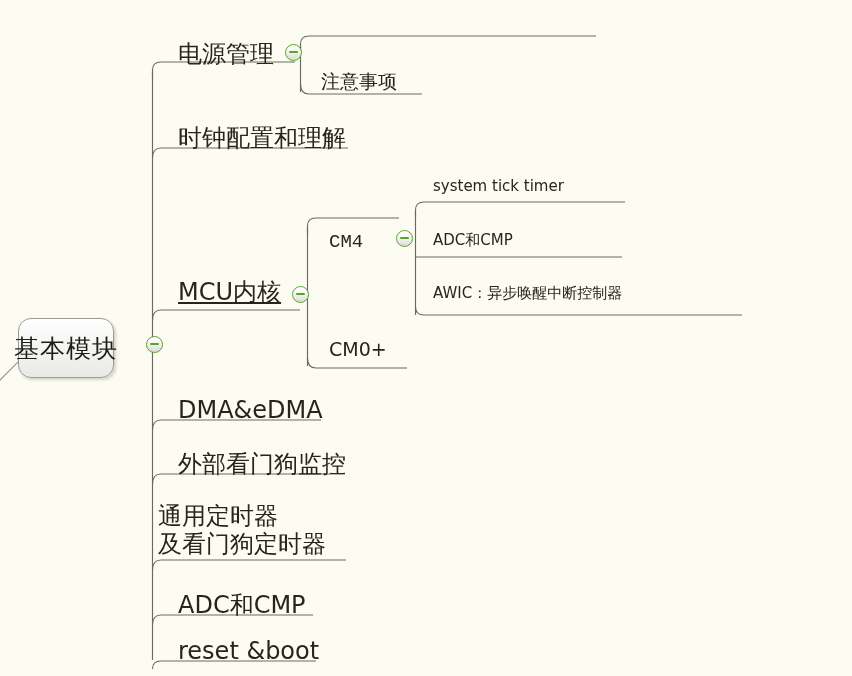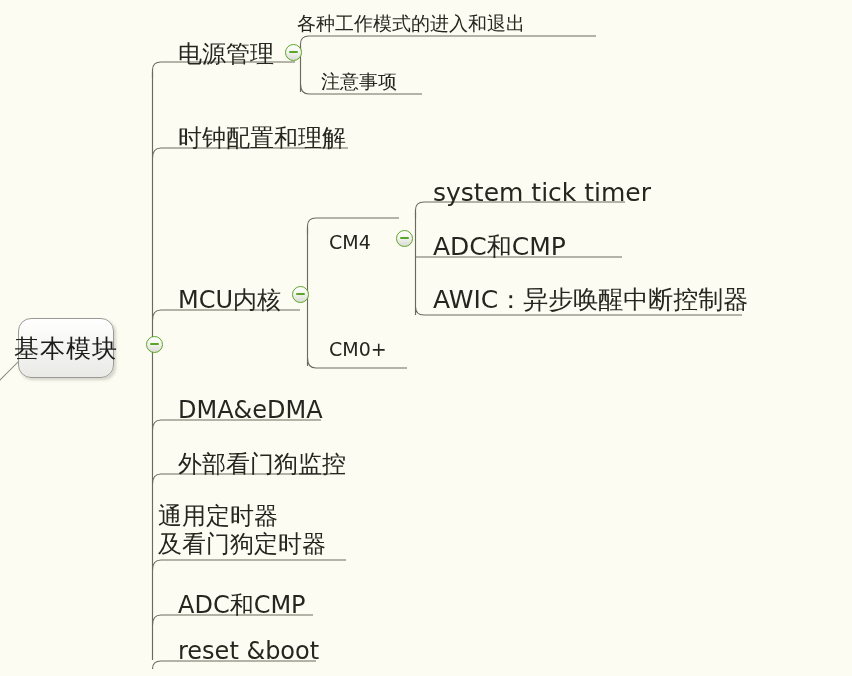--- a/index.html
+++ b/index.html
@@ -61,21 +61,21 @@
 
   
   .topic {
     position: absolute;
     color: #26251f;
     white-space: pre;
     line-height: 1.18;
   }
   .topic.l1 { font-size: 24px; }
   .topic.l2 { font-size: 19px; }
-  .topic.l3 { font-size: 25px; }
+  .topic.l3 { font-size: 15px; }
   .topic.center { text-align: left; }
 
   
   .toggle {
     position: absolute;
     width: 17px;
     height: 17px;
     border: 1.5px solid #5aa528;
     border-radius: 50%;
     background: linear-gradient(to bottom, #ffffff 0%, #f4f4f0 45%, #dcdcd6 100%);
@@ -129,39 +129,38 @@
   <div class="root-node">
     <span class="root-label">基本模块</span>
   </div>
   <div class="toggle" style="left:146px; top:336px;"></div>
 
   <div class="topic l1" style="left:178px; top:40px;">电源管理</div>
   <div class="toggle" style="left:285px; top:44px;"></div>
 
   <div class="topic l1" style="left:178px; top:124px;">时钟配置和理解</div>
 
-  <div class="topic l1" style="left:178px; top:286px;">MCU内核</div>
+  <div class="topic l1" style="left:178px; top:278px;text-decoration:underline;">MCU内核</div>
   <div class="toggle" style="left:292px; top:286px;"></div>
 
   <div class="topic l1" style="left:178px; top:450px;">外部看门狗监控</div>
 
   <div class="topic l1" style="left:178px; top:396px;">DMA&amp;eDMA</div>
 
   <div class="topic l1 center" style="left:158px; top:502px; width:190px;">通用定时器
 及看门狗定时器</div>
 
   <div class="topic l1" style="left:178px; top:591px;text-align:center;">ADC和CMP</div>
 
   <div class="topic l1" style="left:178px; top:637px;">reset &amp;boot</div>
 
-  <div class="topic l2" style="left:297px; top:12px;">各种工作模式的进入和退出</div>
 
   <div class="topic l2" style="left:321px; top:70px;">注意事项</div>
 
-  <div class="topic l2" style="left:329px; top:231px;">CM4</div>
+  <div class="topic l2" style="left:329px; top:231px;font-family:Liberation Mono, monospace;">CM4</div>
   <div class="toggle" style="left:396px; top:230px;"></div>
 
   <div class="topic l2" style="left:329px; top:338px;">CM0+</div>
 
   <div class="topic l3" style="left:433px; top:178px;">system tick timer</div>
 
   <div class="topic l3" style="left:433px; top:232px;">ADC和CMP</div>
 
   <div class="topic l3" style="left:433px; top:285px;">AWIC：异步唤醒中断控制器</div>
 

